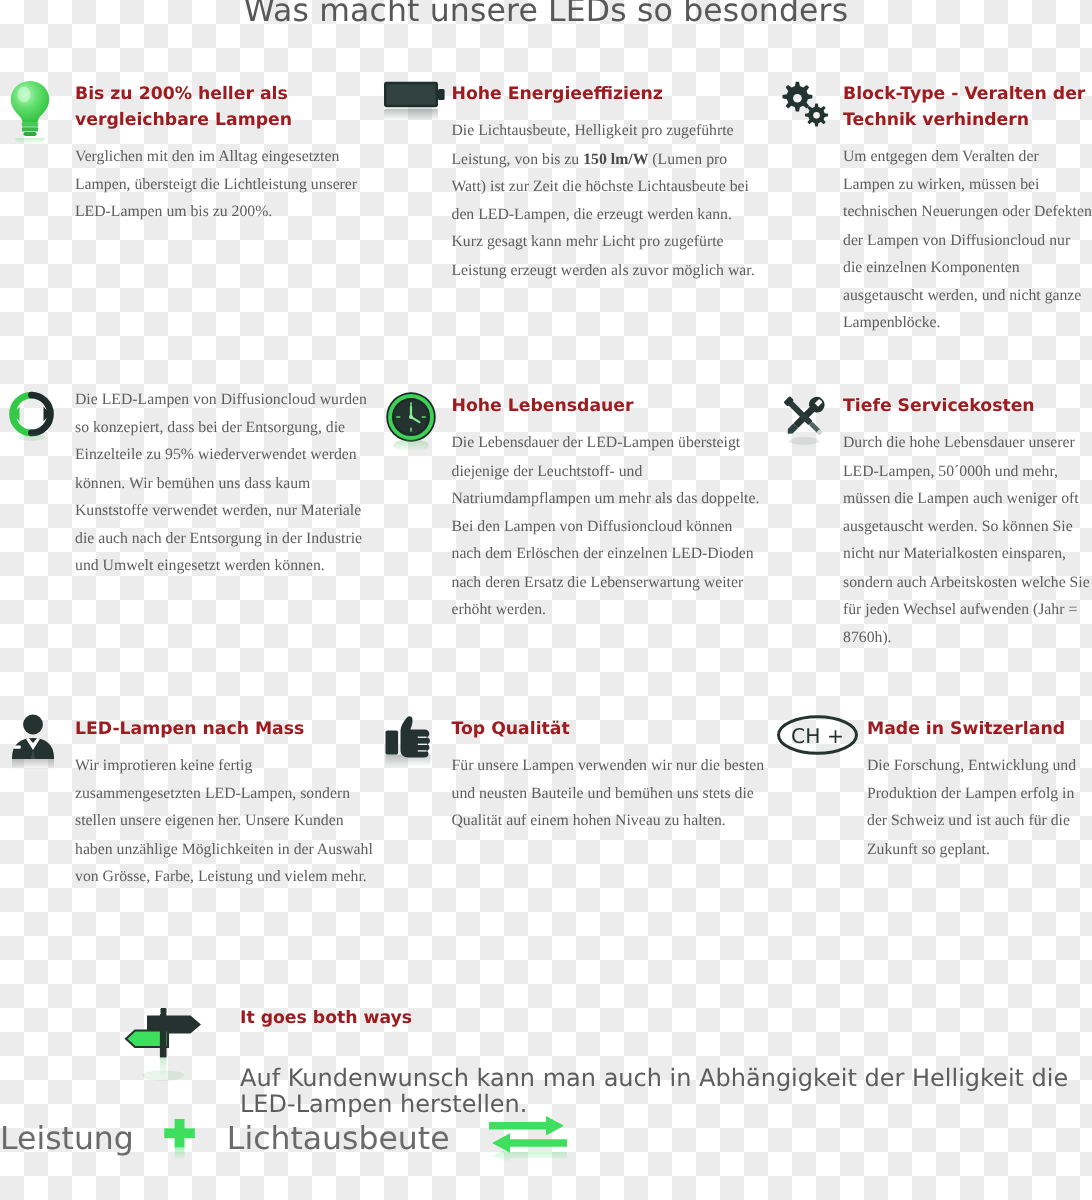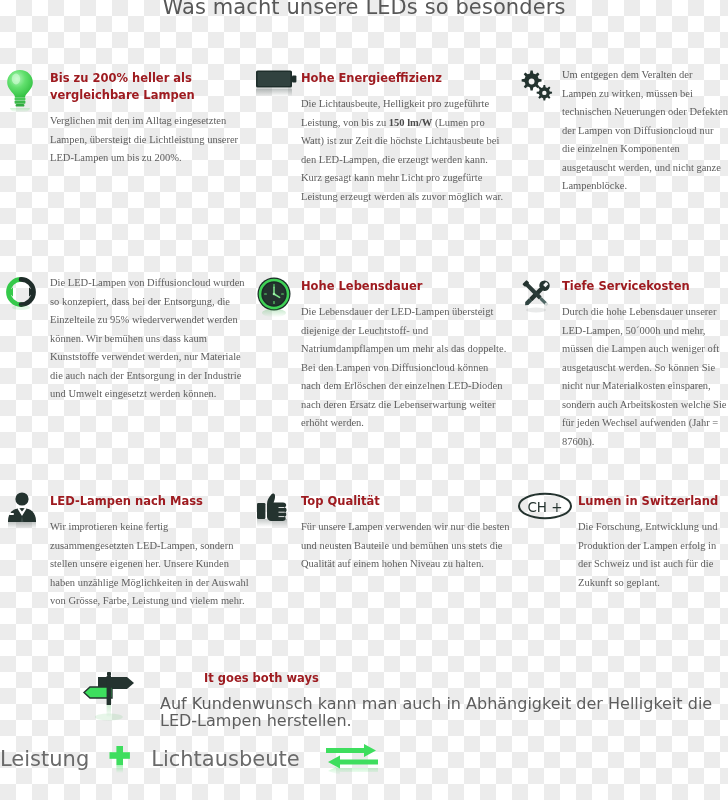--- a/index.html
+++ b/index.html
@@ -39,21 +39,21 @@
     font-weight: 400;
     color: #585858;
     letter-spacing: 0.1px;
     line-height: 26px;
     white-space: nowrap;
   }
 
   
   .grid {
     position: absolute;
-    top: 66px;
+    top: 50px;
     left: 0;
     width: 728px;
   }
   .row {
     display: flex;
     align-items: flex-start;
   }
   .row-1 { height: 208px; }
   .row-2 { height: 215px; }
   .row-3 { height: 180px; }
@@ -111,22 +111,21 @@
     flex: 0 0 auto;
     width: 78px;
     padding-top: 4px;
   }
   .banner-txt { flex: 1 1 auto; padding-top: 5px; }
   .banner-title {
     color: #9e1b20;
     font-weight: bold;
     font-size: 11.5px;
     line-height: 16px;
-    margin-bottom: 9px;
-    padding-left: 44px;
+    margin-bottom: 24px;
   }
   .banner-body {
     color: #5d5d5d;
     font-size: 16px;
     line-height: 17px;
   }
 
   .formula {
     position: absolute;
     top: 742px;
@@ -222,20 +221,21 @@
             <g fill="#23332f">
               <path d="M14.5 2.5 l2.2 0 .55 2.9 2.2 .95 2.4-1.75 1.6 1.6 -1.75 2.4 .95 2.2 2.9 .55 0 2.2 -2.9 .55 -.95 2.2 1.75 2.4 -1.6 1.6 -2.4-1.75 -2.2 .95 -.55 2.9 -2.2 0 -.55-2.9 -2.2-.95 -2.4 1.75 -1.6-1.6 1.75-2.4 -.95-2.2 -2.9-.55 0-2.2 2.9-.55 .95-2.2 -1.75-2.4 1.6-1.6 2.4 1.75 2.2-.95z"></path>
               <circle cx="15.6" cy="13.5" r="3.5" fill="#ffffff" fill-opacity="0"></circle>
               <path d="M27.5 17 l1.7 0 .42 2.25 1.7 .73 1.86-1.36 1.24 1.24 -1.36 1.86 .73 1.7 2.25 .42 0 1.7 -2.25 .42 -.73 1.7 1.36 1.86 -1.24 1.24 -1.86-1.36 -1.7 .73 -.42 2.25 -1.7 0 -.42-2.25 -1.7-.73 -1.86 1.36 -1.24-1.24 1.36-1.86 -.73-1.7 -2.25-.42 0-1.7 2.25-.42 .73-1.7 -1.36-1.86 1.24-1.24 1.86 1.36 1.7-.73z"></path>
             </g>
             <circle cx="15.6" cy="13.5" r="2.9" fill="#f3f3f3"></circle>
             <circle cx="28.35" cy="24.9" r="2.2" fill="#f3f3f3"></circle>
           </svg>
         </div>
         <div class="txt">
+          <div class="feat-title">Block-Type - Veralten der Technik verhindern</div>
           <div class="feat-body">Um entgegen dem Veralten der Lampen zu wirken, müssen bei technischen Neuerungen oder Defekten der Lampen von Diffusioncloud nur die einzelnen Komponenten  ausgetauscht werden, und nicht ganze Lampenblöcke.</div>
         </div>
       </div>
     </div>
 
     <div class="row row-2">
 
       <div class="cell cell-a">
         <div class="icon-slot">
           <svg width="34" height="36" viewBox="0 0 34 36">
@@ -357,21 +357,21 @@
       </div>
 
       <div class="cell cell-c">
         <div class="icon-slot wide">
           <svg width="58" height="32" viewBox="0 0 58 32">
             <ellipse cx="29" cy="15" rx="26" ry="12.2" fill="none" stroke="#24332f" stroke-width="2"></ellipse>
             <text x="29" y="20.5" text-anchor="middle" font-family="DejaVu Sans, sans-serif" font-size="13.5" fill="#24332f">CH +</text>
           </svg>
         </div>
         <div class="txt">
-          <div class="feat-title">Lumen in Switzerland</div>
+          <div class="feat-title">Made in Switzerland</div>
           <div class="feat-body">Die Forschung, Entwicklung und Produktion der Lampen erfolg in der Schweiz und ist auch für die Zukunft so geplant.</div>
         </div>
       </div>
     </div>
   </div>
 
   <div class="banner">
     <div class="banner-row">
       <div class="banner-icon">
         <svg width="58" height="52" viewBox="0 0 58 52">

